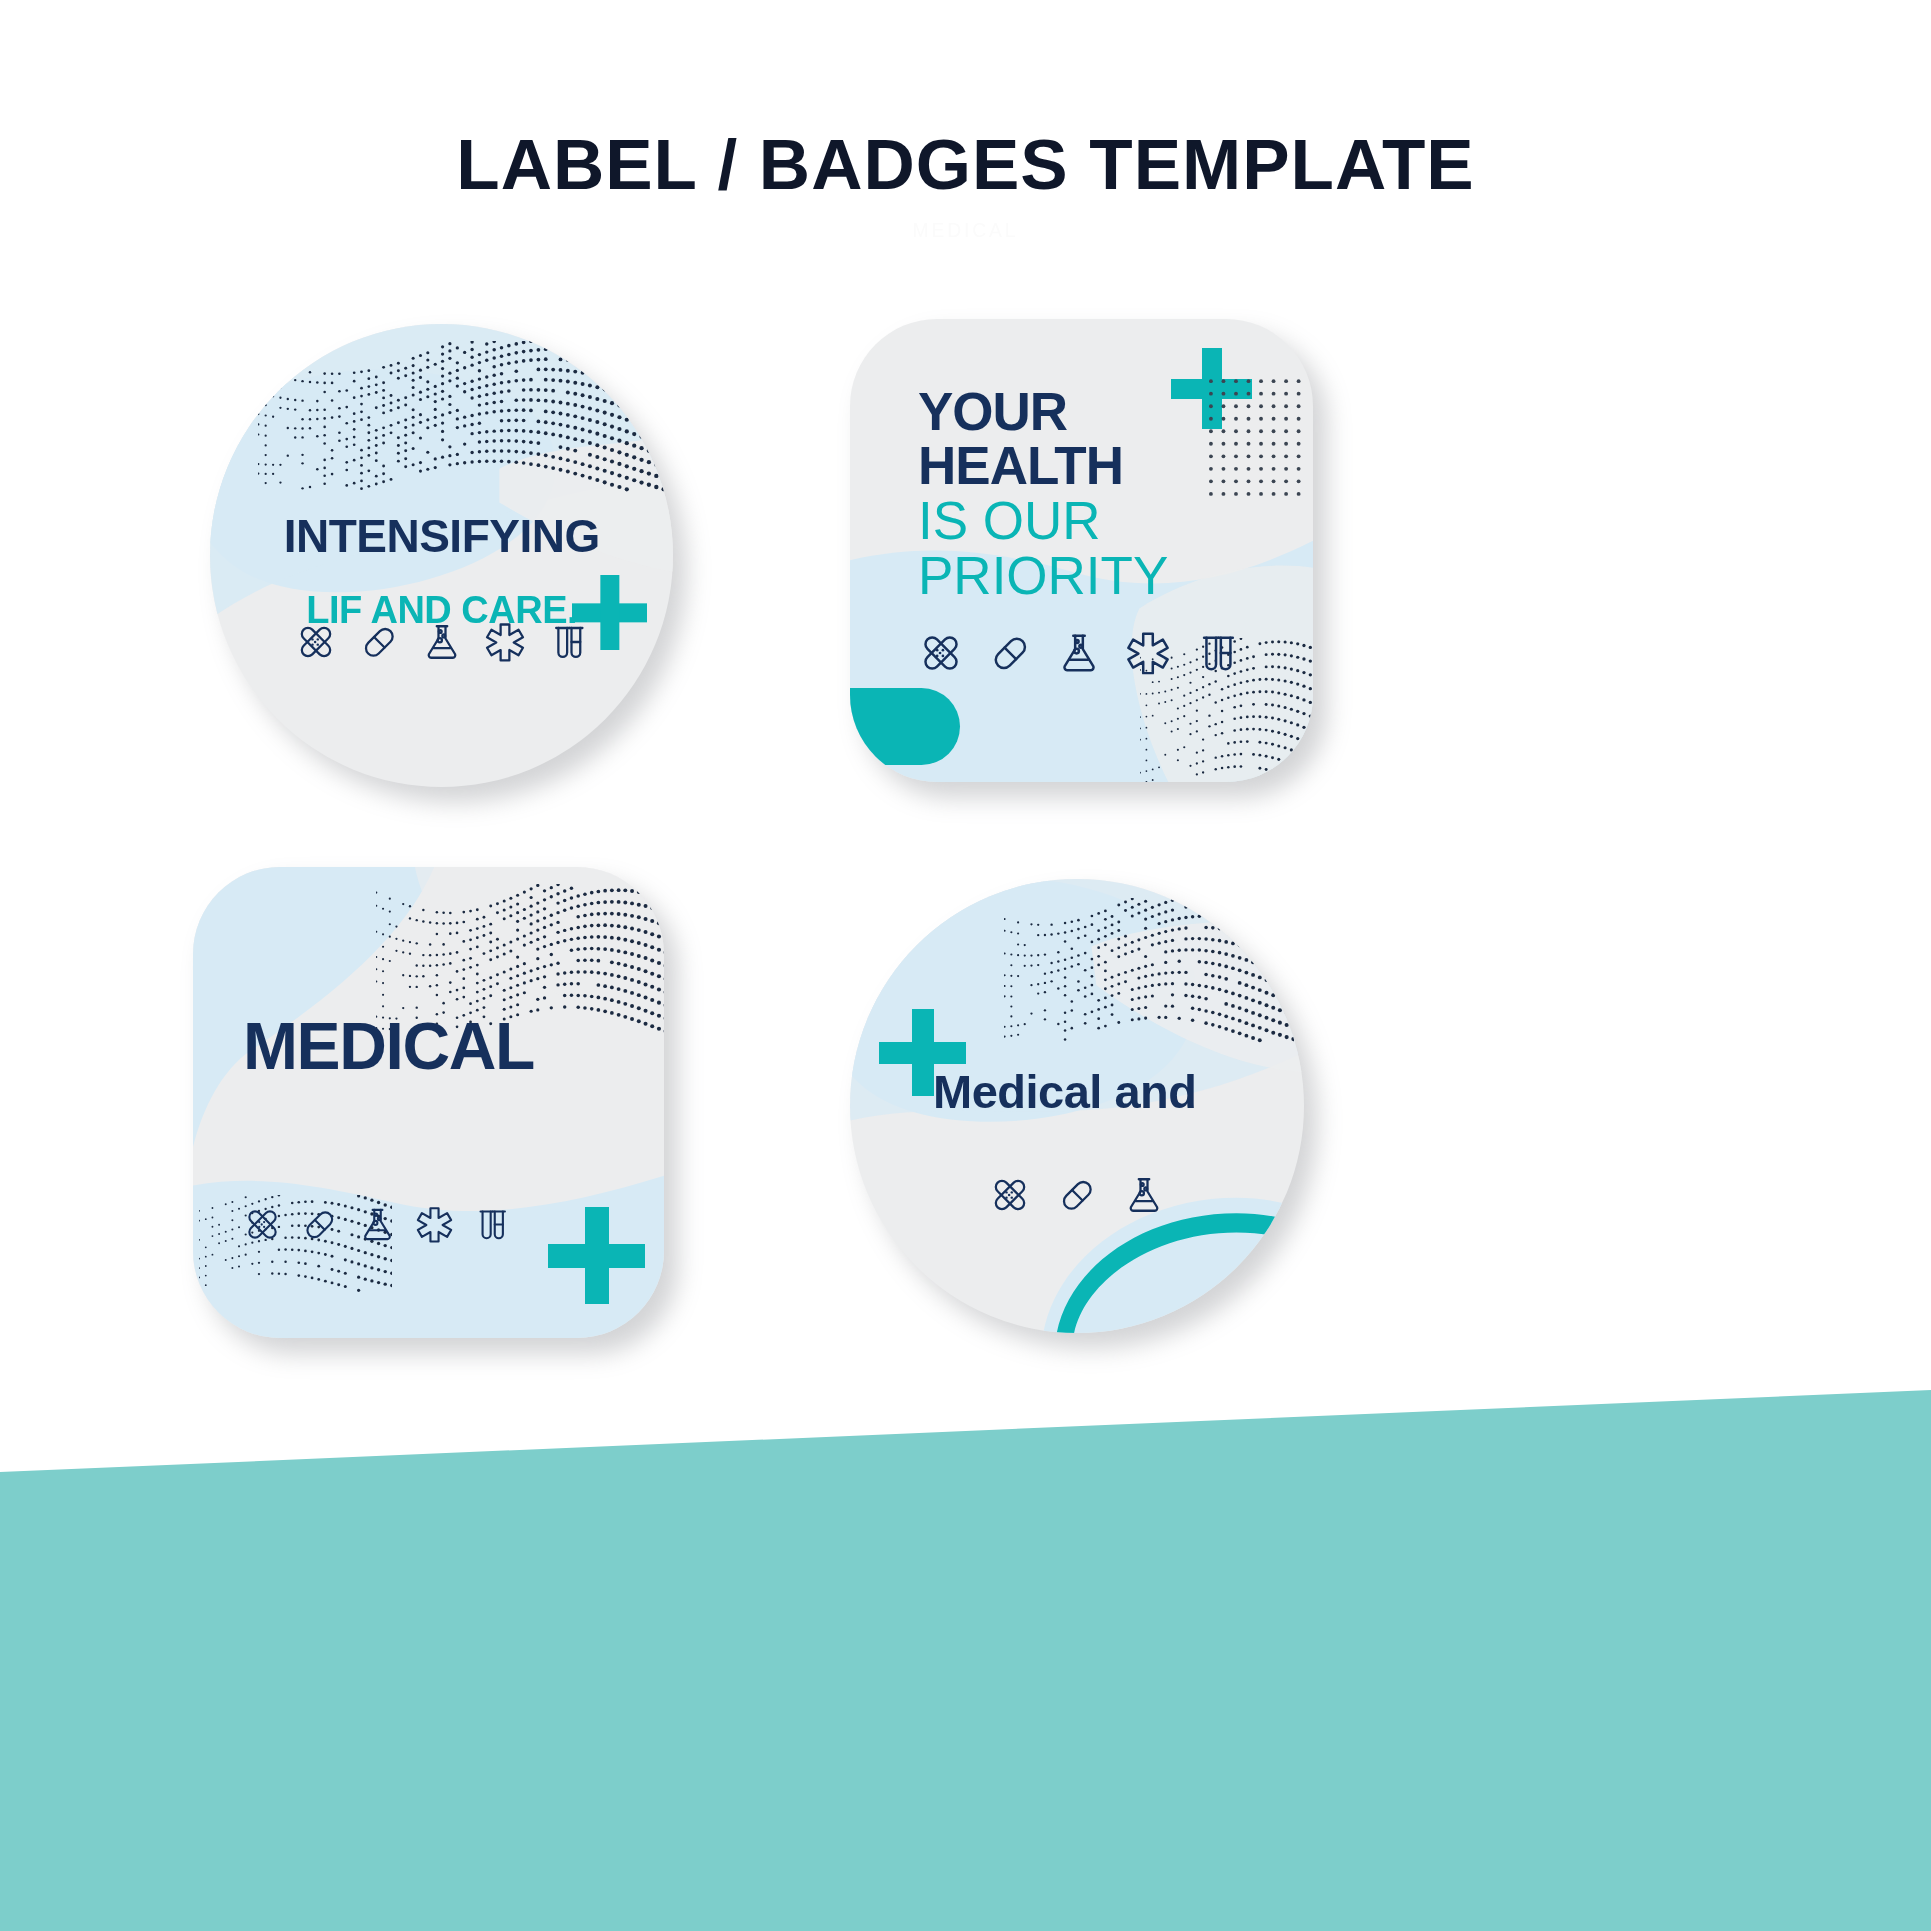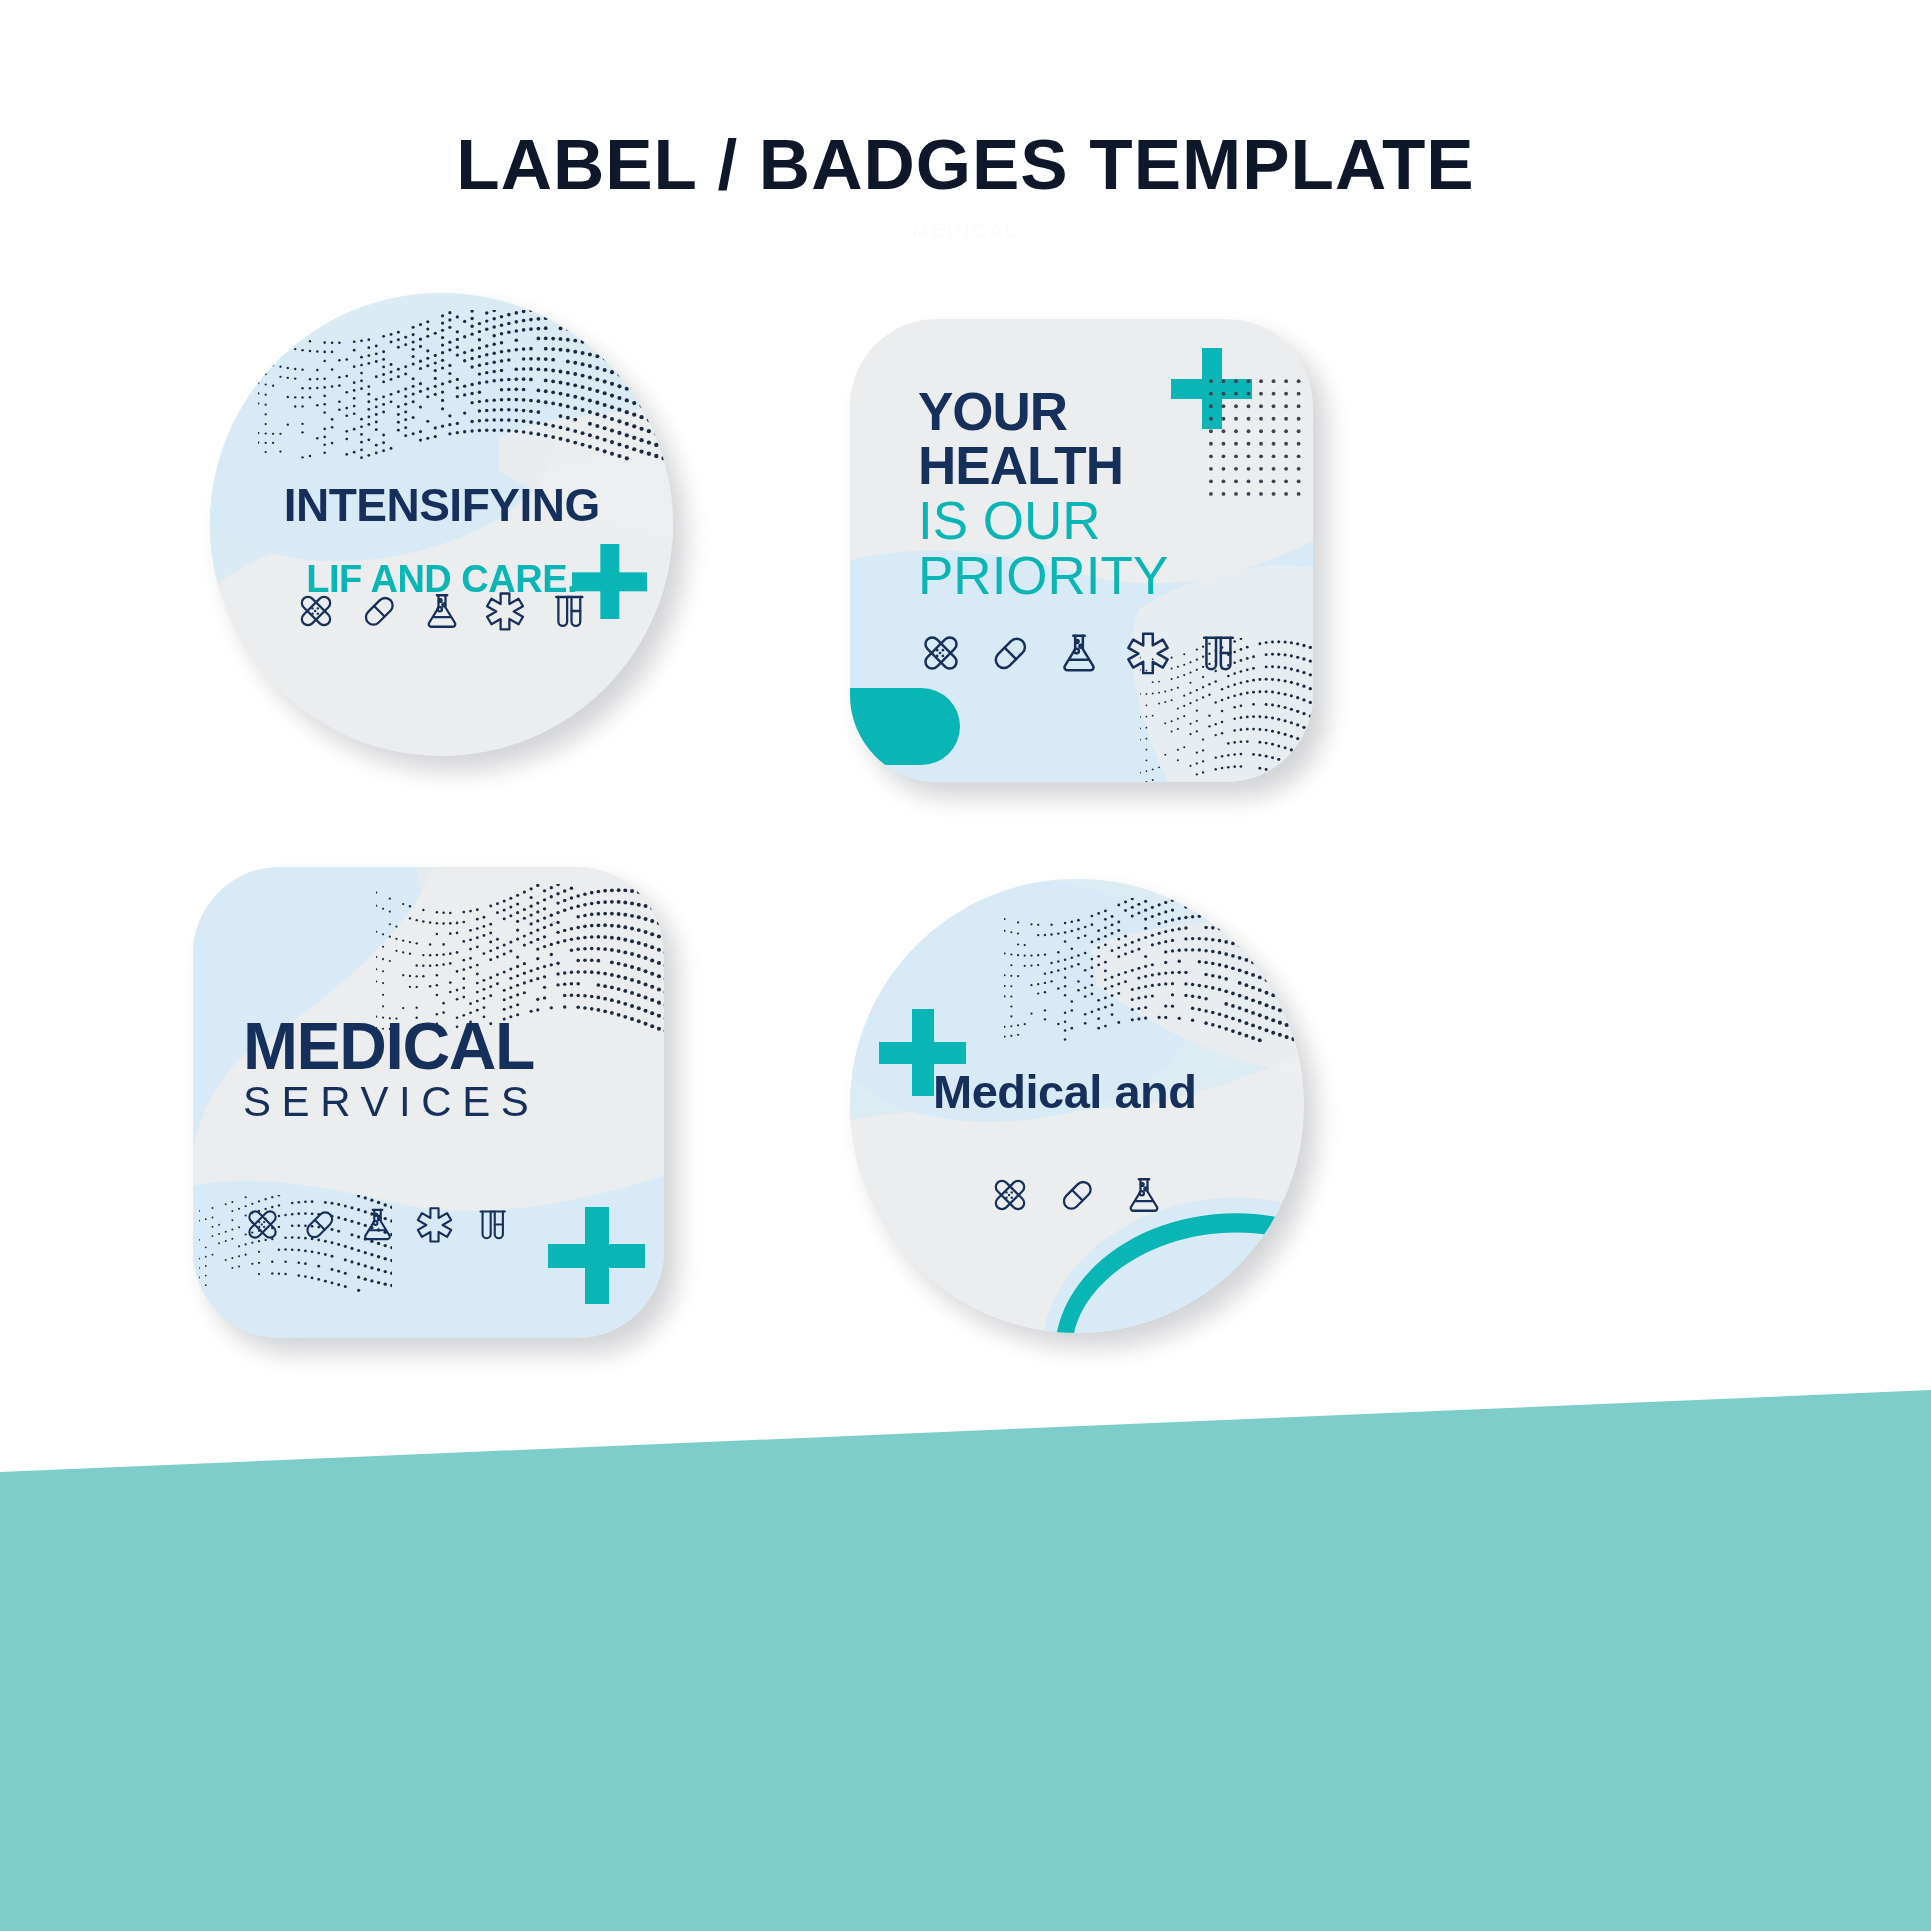--- a/index.html
+++ b/index.html
@@ -54,21 +54,21 @@
 
   
   .txt{position:absolute;z-index:6;}
   .l-navy{color:#16305c;}
   .l-teal{color:#0ab5b5;}
 
   .icons{display:flex;align-items:center;z-index:7;position:absolute;}
   .icons svg{display:block;}
 
   
-  #badge1{left:210px;top:293px;width:463px;height:463px;}
+  #badge1{left:210px;top:324px;width:463px;height:463px;}
   #badge1 .t1{font-size:46px;font-weight:bold;letter-spacing:-0.5px;line-height:1.02;}
   #badge1 .t2{font-size:38px;font-weight:bold;letter-spacing:-0.5px;line-height:1.02;margin-top:31px;}
 
   
   #badge2{left:850px;top:319px;width:463px;height:463px;}
   #badge2 .t1{font-size:53px;font-weight:bold;line-height:1.02;letter-spacing:-1px;}
   #badge2 .t2{font-size:53px;font-weight:normal;line-height:1.04;letter-spacing:0px;}
 
   
   #badge3{left:193px;top:867px;width:471px;height:471px;}
@@ -1814,21 +1814,20 @@
 
     
     <div class="plus" style="left:355px;top:340px;width:97px;height:97px;">
       <i class="h" style="width:97px;height:24px;"></i>
       <i class="v" style="height:97px;width:24px;"></i>
     </div>
   </div>
 
   <div class="txt" style="left:50px;top:147px;width:406px;">
     <div class="t1 l-navy">MEDICAL</div>
-    <div class="t3 l-navy">SERVICES</div>
   </div>
 
   <div class="icons" id="b3icons" style="left:50px;top:338px;gap:18.3px;">
       <span>
         <svg width="39" height="39" viewBox="0 0 48 48" fill="none" stroke="#16305c" stroke-width="2.6" stroke-linecap="round" stroke-linejoin="round">
           <g transform="rotate(-45 24 24)">
             <rect x="4" y="17" width="40" height="14" rx="7"></rect>
           </g>
           <g transform="rotate(45 24 24)">
             <rect x="4" y="17" width="40" height="14" rx="7"></rect>

